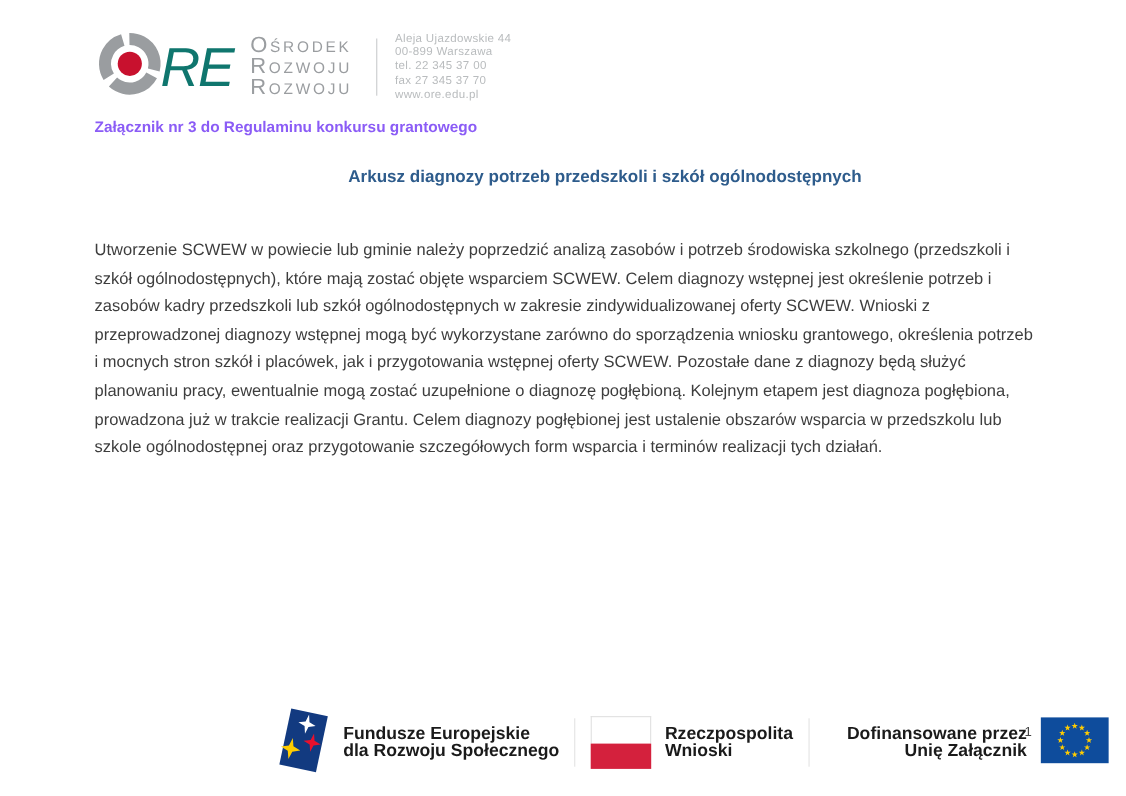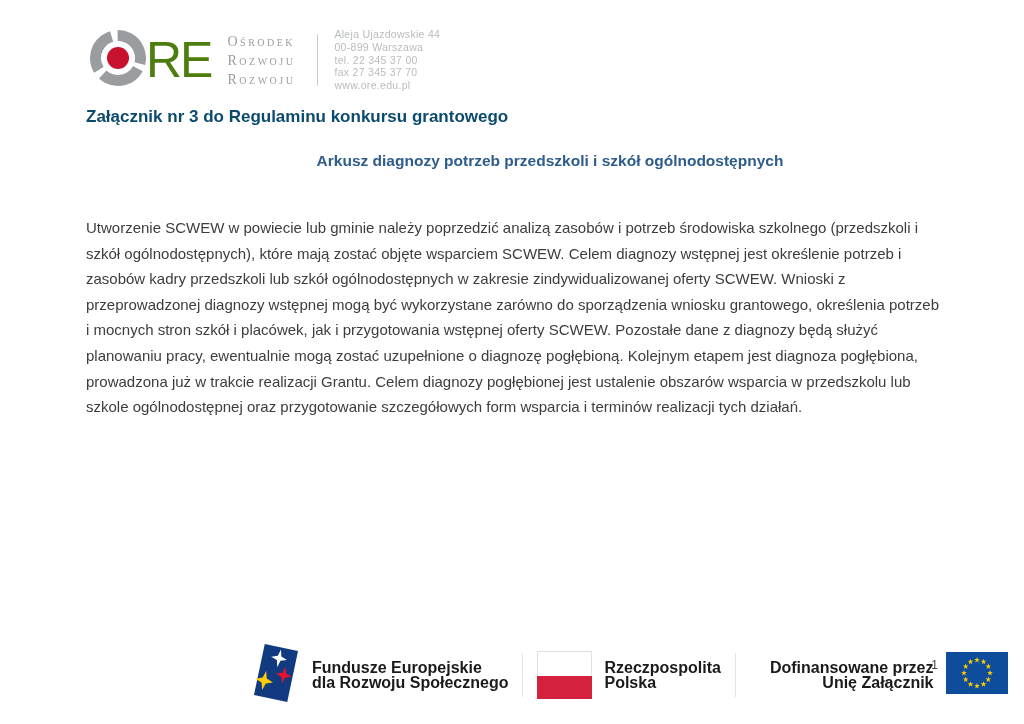--- a/index.html
+++ b/index.html
@@ -3,27 +3,27 @@
 <meta charset="utf-8">
 <style>
   html,body{margin:0;padding:0;background:#ffffff;}
   .page{
     position:relative;width:1024px;height:724px;background:#ffffff;overflow:hidden;
     font-family:"Liberation Sans","DejaVu Sans",sans-serif;color:#3d3d3d;
   }
   
   .ore-logo{position:absolute;left:88px;top:28px;display:flex;align-items:center;}
   .ore-mark{display:flex;align-items:center;}
-  .ore-re{font-size:50px;line-height:58px;color:#4d7c0f;font-weight:500;letter-spacing:-2px;margin-left:-2px;}
-  .ore-org{margin-left:16px;color:#9a9da0;font-variant:small-caps;font-size:14px;
-           line-height:19px;letter-spacing:2.5px;font-family:Liberation Serif, serif;}
+  .ore-re{font-size:50px;line-height:58px;color:#0f766e;font-weight:500;letter-spacing:-2px;margin-left:-2px;font-style:italic;}
+  .ore-org{margin-left:16px;color:#9a9da0;font-variant:small-caps;font-size:20px;
+           line-height:19px;letter-spacing:2.5px;}
   .ore-divider{width:1px;height:52px;background:#c9cbcd;margin:0 16px 0 22px;}
   .ore-address{color:#b9bcbe;font-size:10.5px;line-height:12.8px;letter-spacing:.3px;}
   
-  .attachment-heading{position:absolute;left:86px;top:107px;font-size:17px;font-weight:bold;color:#0c4a6e;}
+  .attachment-heading{position:absolute;left:86px;top:107px;font-size:14px;font-weight:bold;color:#8b5cf6;}
   .doc-title{position:absolute;left:0;top:152px;width:1024px;text-align:center;
              font-size:15.5px;font-weight:bold;color:#2e5c8c;padding-left:38px;}
   .body-paragraph{position:absolute;left:86px;top:200px;width:856px;
                   font-size:15px;line-height:25.6px;color:#3d3d3d;text-align:left;}
   
   .footer{position:absolute;left:250px;top:645px;height:60px;display:flex;align-items:center;}
   .footer-text{font-size:16px;font-weight:bold;color:#1a1a1a;line-height:15px;}
   .footer-text.right{text-align:right;margin-left:20px;}
   .fe-flag{margin-right:10px;}
   .footer-sep{width:1px;height:44px;background:#e3e3e3;margin:0 14px;}
@@ -86,21 +86,21 @@
     </div>
 
     <div class="footer-sep"></div>
 
     <span class="pl-flag">
       <span class="white"></span>
         <span class="red"></span>
     </span>
     <div class="footer-text">
       <div>Rzeczpospolita</div>
-      <div>Polska</div>
+      <div>Wnioski</div>
     </div>
 
     <div class="footer-sep"></div>
 
     <div class="footer-text right">
       <div>Dofinansowane przez</div>
       <div>Unię Załącznik</div>
     </div>
     <span class="eu-flag">
       <svg width="62" height="42" viewBox="0 0 62 42">

